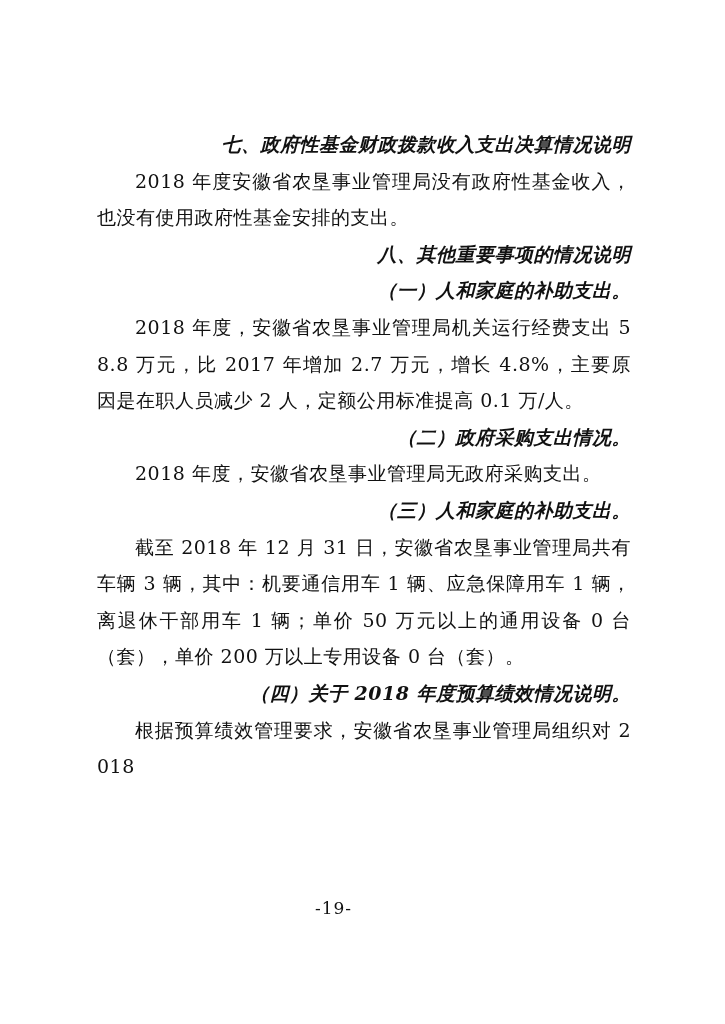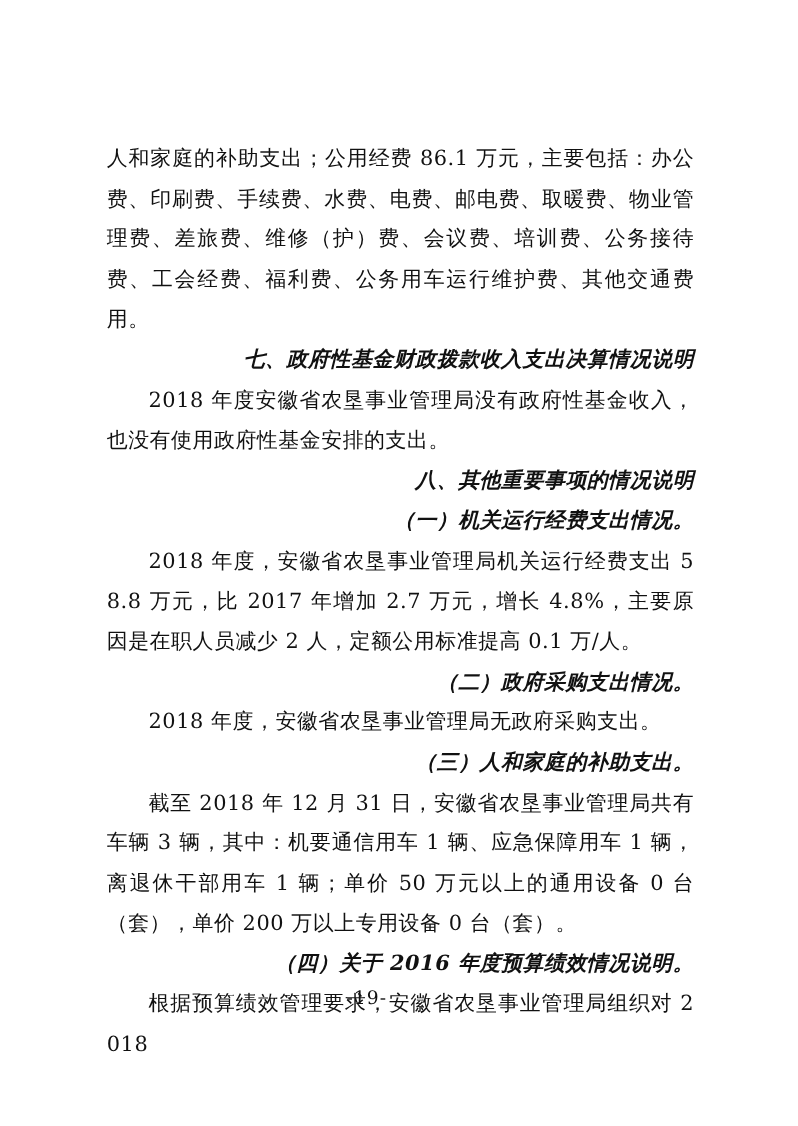--- a/index.html
+++ b/index.html
@@ -59,40 +59,39 @@
     letter-spacing: 1px;
     color: #111111;
   }
 </style>
 </head>
 <body>
 
 <div class="page">
 
   <div class="content">
-    <p class="body-plain">人和家庭的补助支出；公用经费 86.1 万元，主要包括：办公费、印刷费、手续费、水费、电费、邮电费、取暖费、物业管理费、差旅费、维修（护）费、会议费、培训费、公务接待费、工会经费、福利费、公务用车运行维护费、其他交通费用。</p>
 
     <p class="heading">七、政府性基金财政拨款收入支出决算情况说明</p>
 
     <p class="body-indent">2018 年度安徽省农垦事业管理局没有政府性基金收入，也没有使用政府性基金安排的支出。</p>
 
     <p class="heading">八、其他重要事项的情况说明</p>
 
-    <p class="heading">（一）机关运行经费支出情况。</p>
+    <p class="heading">（一）人和家庭的补助支出。</p>
 
     <p class="body-indent">2018 年度，安徽省农垦事业管理局机关运行经费支出 58.8 万元，比 2017 年增加 2.7 万元，增长 4.8%，主要原因是在职人员减少 2 人，定额公用标准提高 0.1 万/人。</p>
 
     <p class="heading">（二）政府采购支出情况。</p>
 
     <p class="body-indent">2018 年度，安徽省农垦事业管理局无政府采购支出。</p>
 
     <p class="heading">（三）人和家庭的补助支出。</p>
 
     <p class="body-indent">截至 2018 年 12 月 31 日，安徽省农垦事业管理局共有车辆 3 辆，其中：机要通信用车 1 辆、应急保障用车 1 辆，离退休干部用车 1 辆；单价 50 万元以上的通用设备 0 台（套），单价 200 万以上专用设备 0 台（套）。</p>
 
-    <p class="heading">（四）关于 2016 年度预算绩效情况说明。</p>
+    <p class="heading">（四）关于 2018 年度预算绩效情况说明。</p>
 
     <p class="body-indent">根据预算绩效管理要求，安徽省农垦事业管理局组织对 2018</p>
   </div>
 
   <div class="page-number">-19-</div>
 
 </div>
 
 </body></html>

